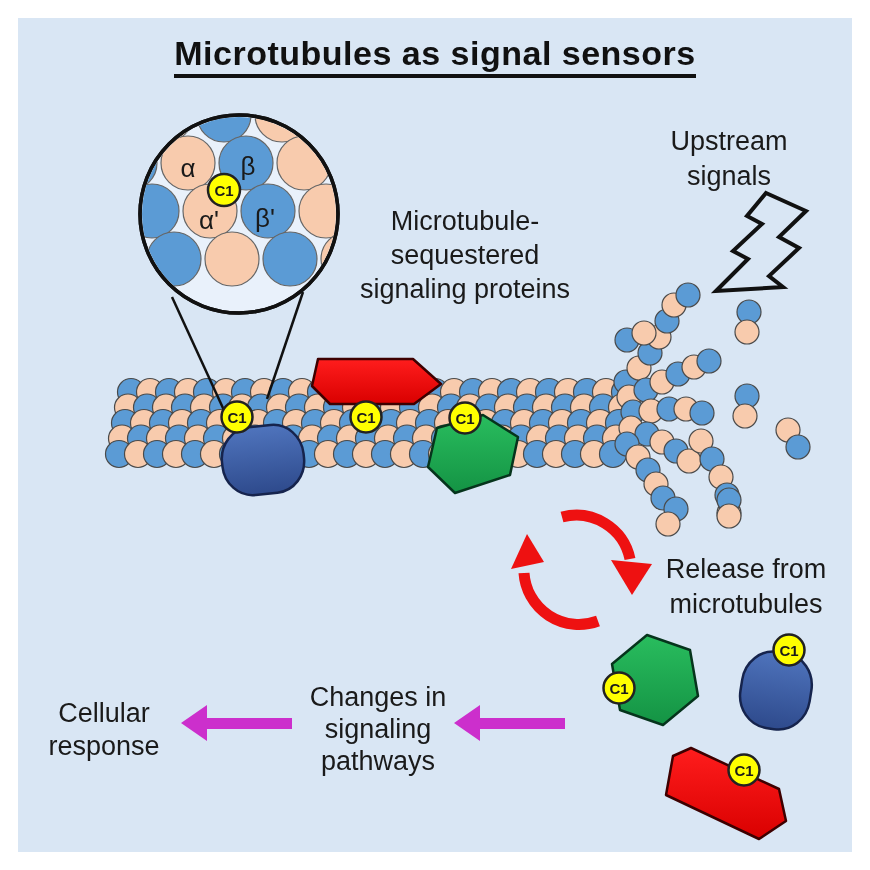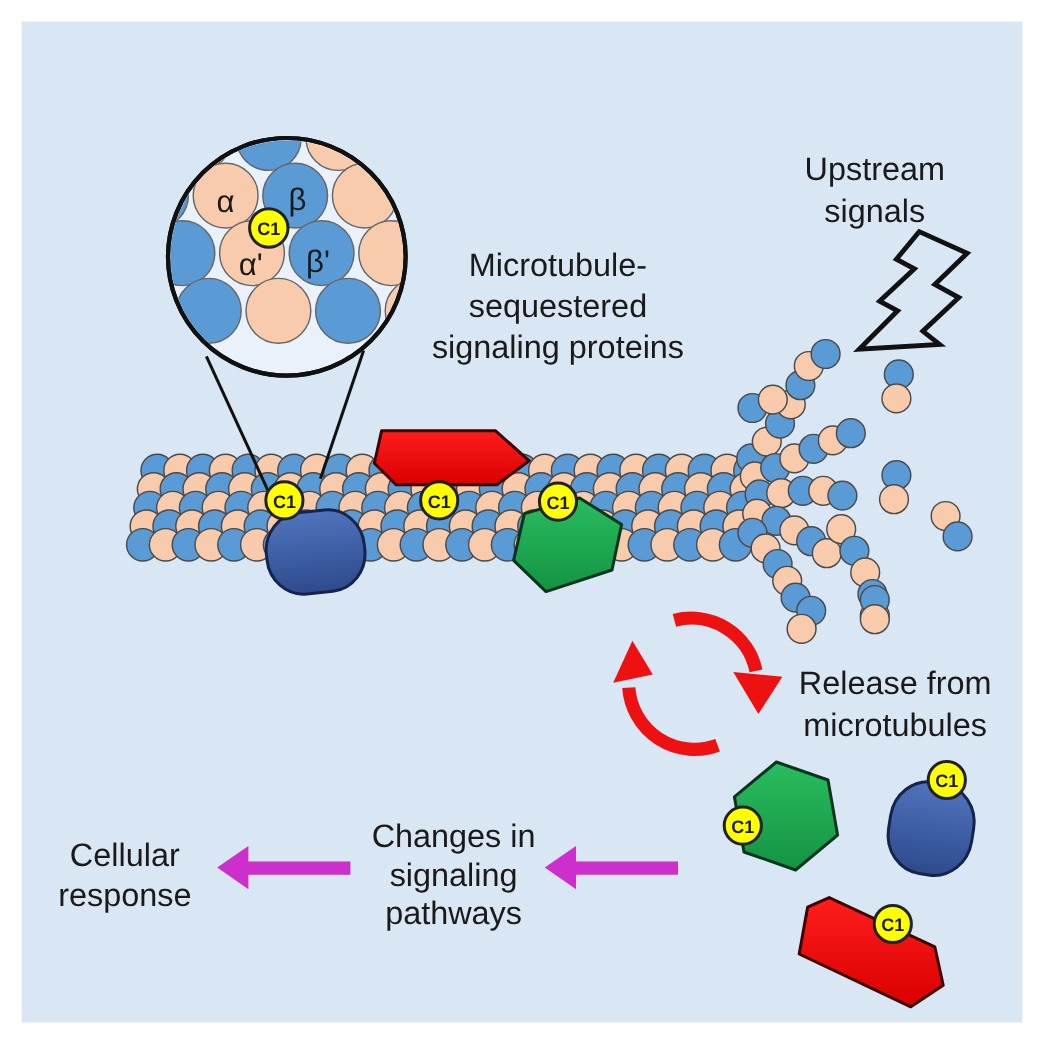--- a/index.html
+++ b/index.html
@@ -12,20 +12,23 @@
   text{font-family:"Liberation Sans",sans-serif;fill:#1a1a1a;}
   text.ann{font-size:27px;}
   text.greek{font-size:26px;}
   text.badge{font-size:15px;font-weight:bold;}
 </style>
 </head>
 <body>
 
 <div id="stage">
 
+  <div class="title-wrap">
+    <span>Microtubules as signal sensors</span>
+  </div>
 
   <svg id="scene" width="870" height="870" viewBox="0 0 870 870">
 
     <defs>
       <clipPath id="insetClip">
           <circle cx="239" cy="214" r="97"></circle>
         </clipPath>
       <linearGradient id="navyGrad" x1="0" y1="0" x2="0" y2="1">
         <stop offset="0" stop-color="#4f74bd"></stop>
           <stop offset="1" stop-color="#2e4a8c"></stop>

